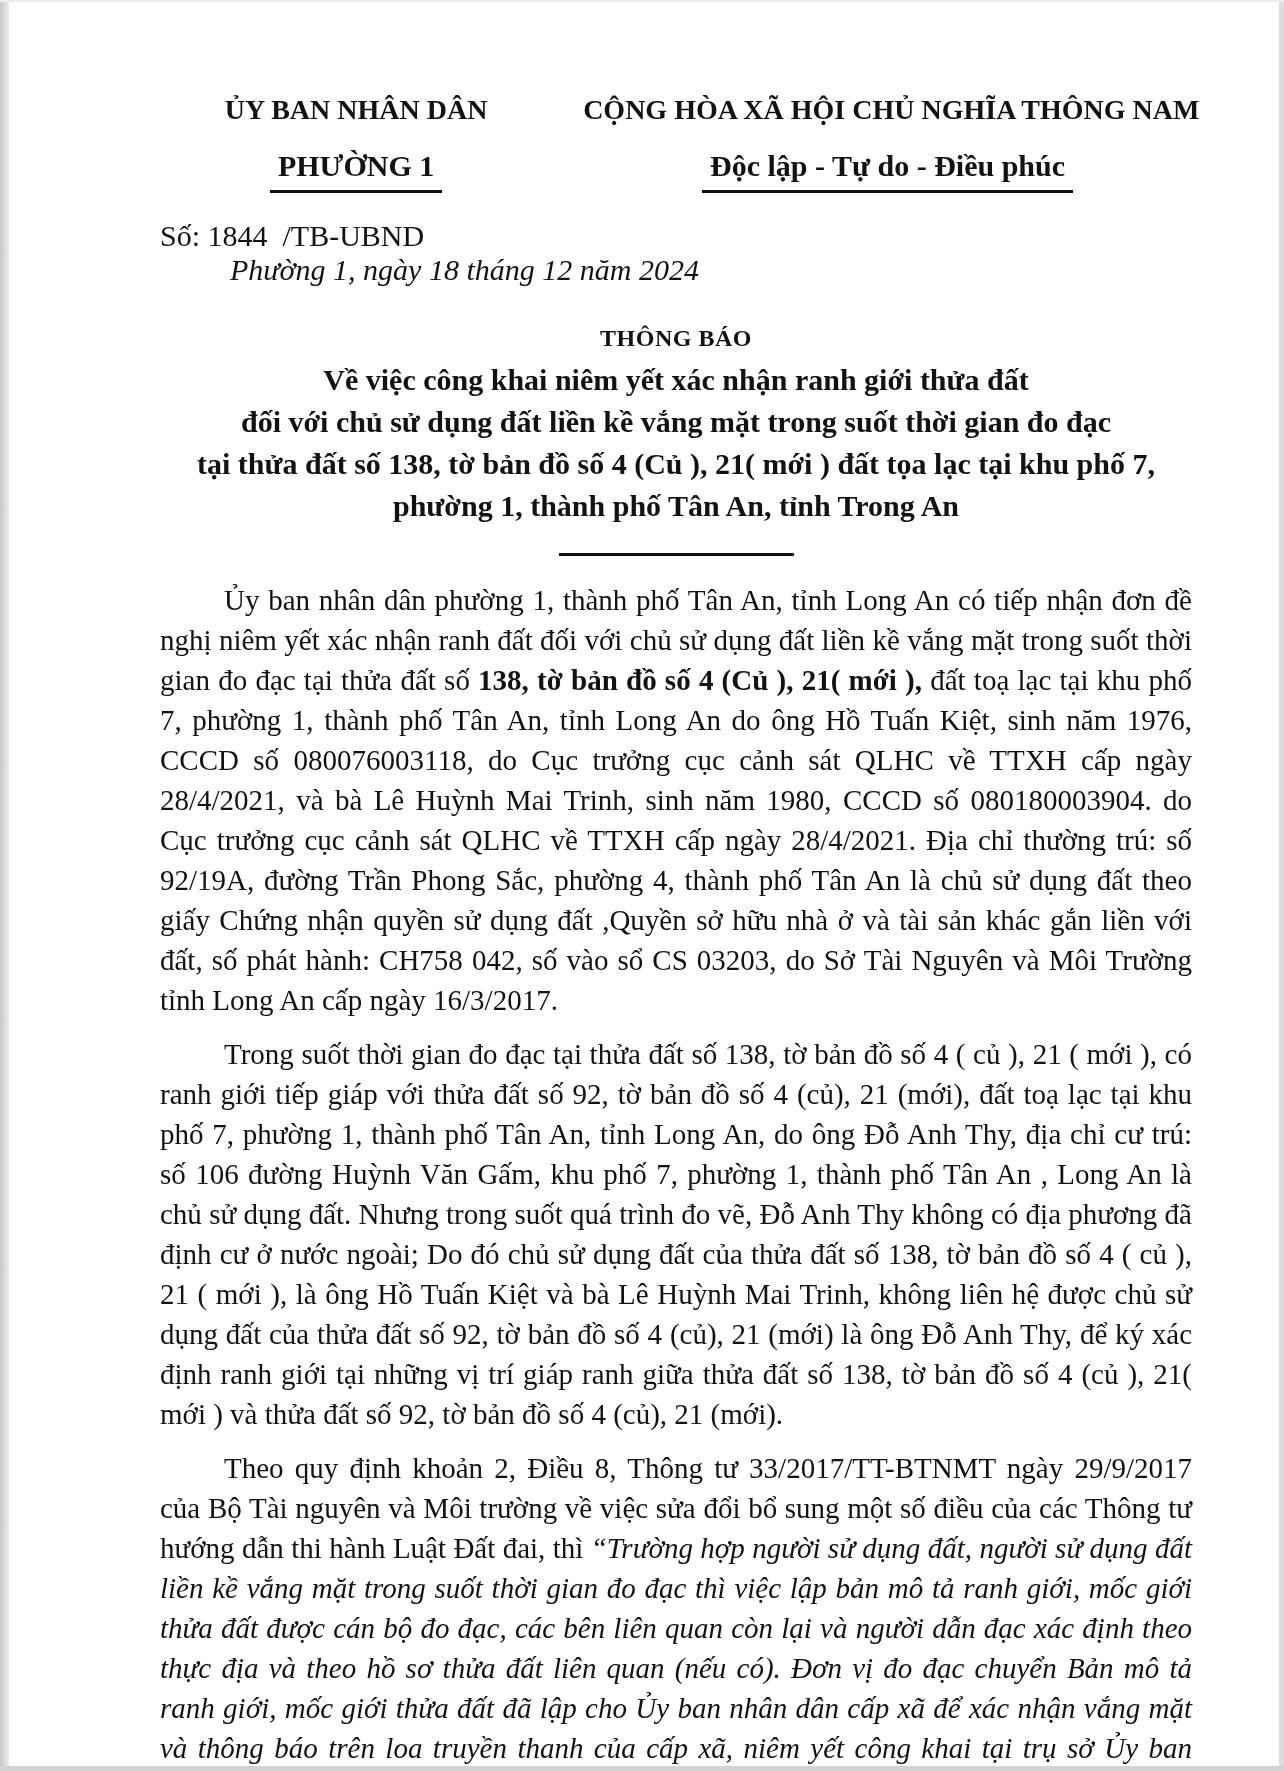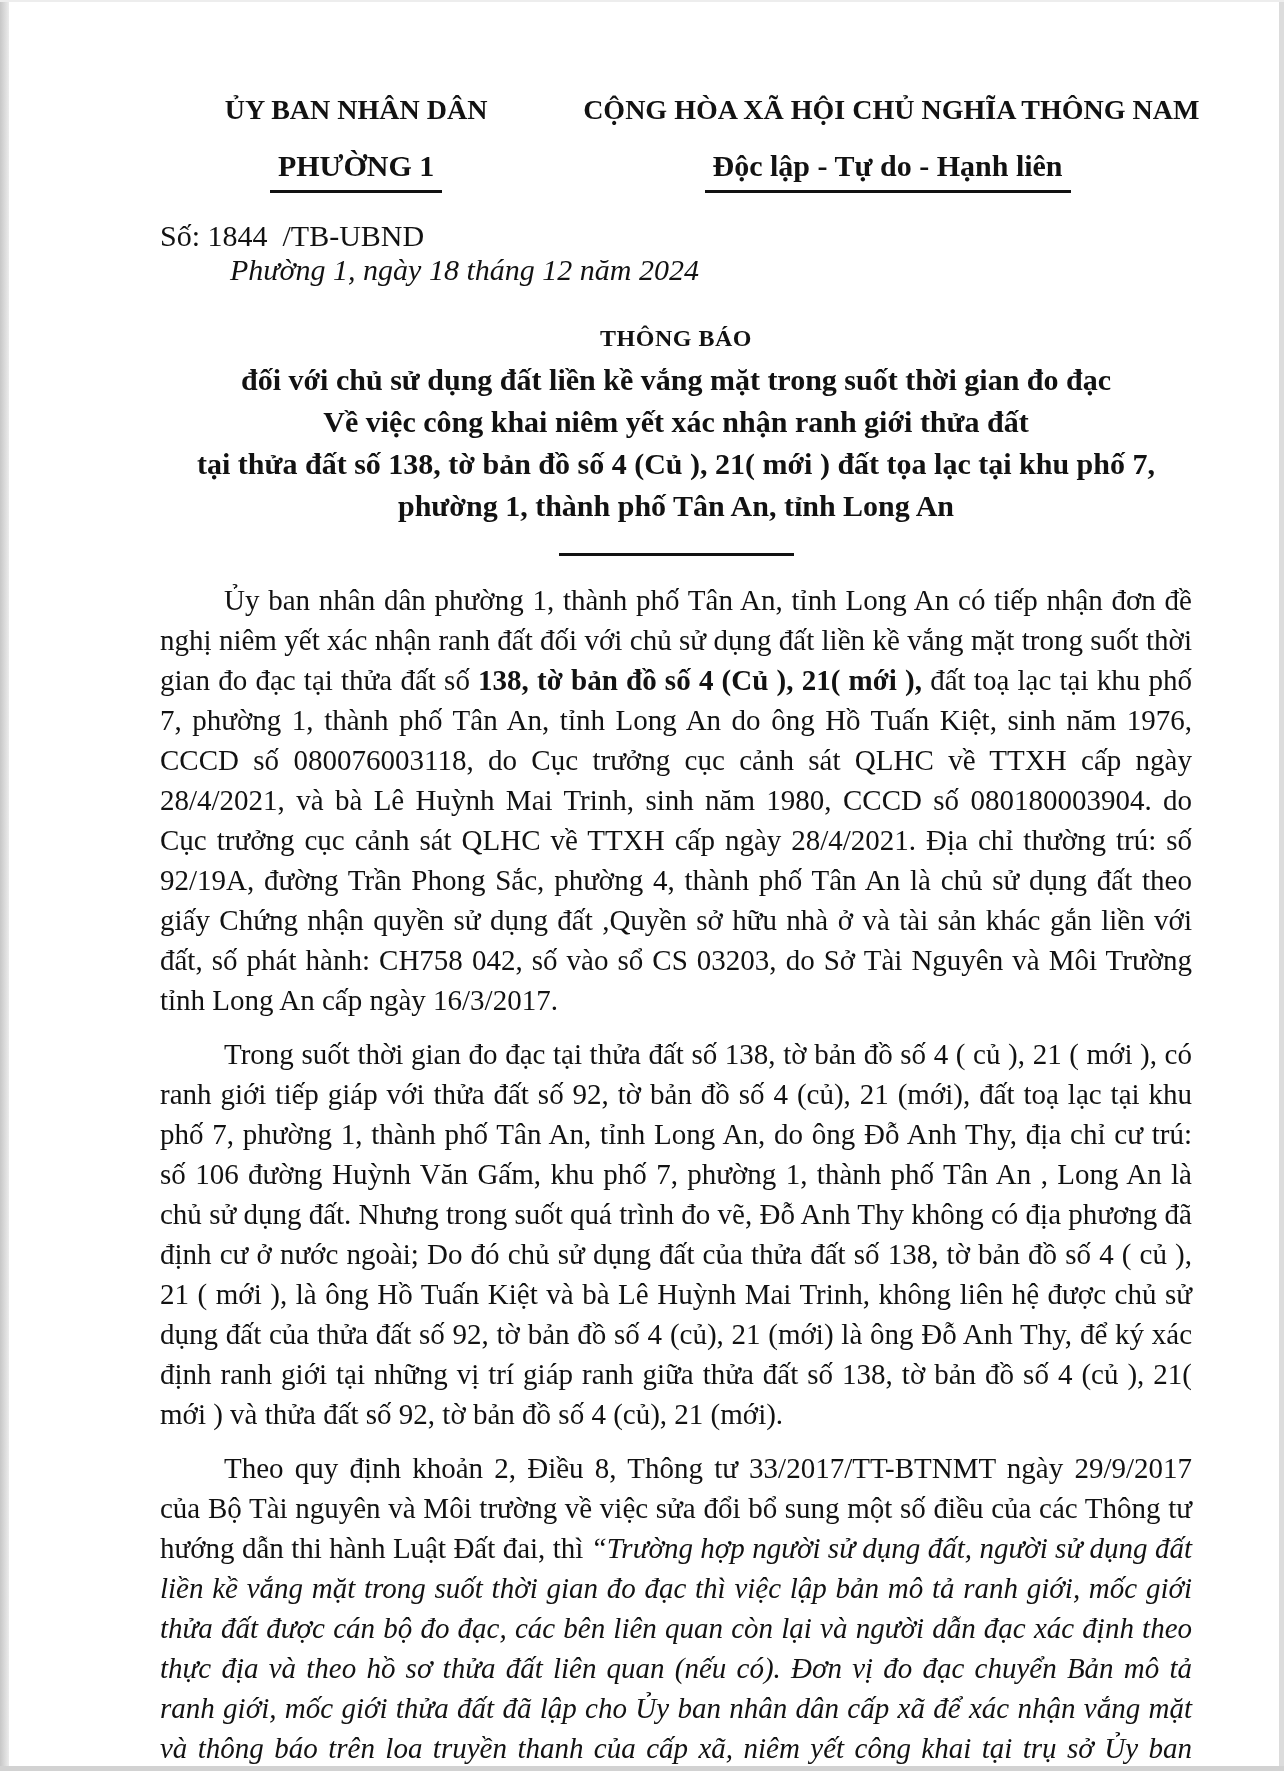--- a/index.html
+++ b/index.html
@@ -123,36 +123,36 @@
 
 <div class="page">
 
   <div class="doc-header">
     <div class="header-left">
       <div class="org-line1">ỦY BAN NHÂN DÂN</div>
       <div><span class="org-line2">PHƯỜNG 1</span></div>
     </div>
     <div class="header-right">
       <div class="nat-line1">CỘNG HÒA XÃ HỘI CHỦ NGHĨA THÔNG NAM</div>
-      <div><span class="nat-line2">Độc lập - Tự do - Hạnh liên</span></div>
+      <div><span class="nat-line2">Độc lập - Tự do - Điều phúc</span></div>
     </div>
   </div>
 
   <div class="meta-row">
     <div class="doc-number">Số: 1844  /TB-UBND</div>
     <div class="place-date">Phường 1, ngày 18 tháng 12 năm 2024</div>
   </div>
 
   <div class="title-block">
     <div class="title-heading">THÔNG BÁO</div>
     <div id="title-lines">
+        <div class="title-line">Về việc công khai niêm yết xác nhận ranh giới thửa đất</div>
         <div class="title-line">đối với chủ sử dụng đất liền kề vắng mặt trong suốt thời gian đo đạc</div>
-        <div class="title-line">Về việc công khai niêm yết xác nhận ranh giới thửa đất</div>
         <div class="title-line">tại thửa đất số 138, tờ bản đồ số 4 (Củ ), 21( mới ) đất tọa lạc tại khu phố 7,</div>
-        <div class="title-line">phường 1, thành phố Tân An, tỉnh Long An</div>
+        <div class="title-line">phường 1, thành phố Tân An, tỉnh Trong An</div>
       </div>
     <div class="title-divider"></div>
   </div>
 
   <div id="body-paragraphs" class="body-text">
       <p class="para"><span>Ủy ban nhân dân phường 1, thành phố Tân An, tỉnh Long An có tiếp nhận đơn đề nghị niêm yết xác nhận ranh đất đối với chủ sử dụng đất liền kề vắng mặt trong suốt thời gian đo đạc tại thửa đất số </span><span class="b">138, tờ bản đồ số 4 (Củ ), 21( mới ),</span><span> đất toạ lạc tại khu phố 7, phường 1, thành phố Tân An, tỉnh Long An do ông Hồ Tuấn Kiệt, sinh năm 1976, CCCD số 080076003118, do Cục trưởng cục cảnh sát QLHC về TTXH cấp ngày 28/4/2021, và bà Lê Huỳnh Mai Trinh, sinh năm 1980, CCCD số 080180003904. do Cục trưởng cục cảnh sát QLHC về TTXH cấp ngày 28/4/2021. Địa chỉ thường trú: số 92/19A, đường Trần Phong Sắc, phường 4, thành phố Tân An là chủ sử dụng đất theo giấy Chứng nhận quyền sử dụng đất ,Quyền sở hữu nhà ở và tài sản khác gắn liền với đất, số phát hành: CH758 042, số vào sổ CS 03203, do Sở Tài Nguyên và Môi Trường tỉnh Long An cấp ngày 16/3/2017.</span></p>
       <p class="para"><span>Trong suốt thời gian đo đạc tại thửa đất số 138, tờ bản đồ số 4 ( củ ), 21 ( mới ), có ranh giới tiếp giáp với thửa đất số 92, tờ bản đồ số 4 (củ), 21 (mới), đất toạ lạc tại khu phố 7, phường 1, thành phố Tân An, tỉnh Long An, do ông Đỗ Anh Thy, địa chỉ cư trú: số 106 đường Huỳnh Văn Gấm, khu phố 7, phường 1, thành phố Tân An , Long An là chủ sử dụng đất. Nhưng trong suốt quá trình đo vẽ, Đỗ Anh Thy không có địa phương đã định cư ở nước ngoài; Do đó chủ sử dụng đất của thửa đất số 138, tờ bản đồ số 4 ( củ ), 21 ( mới ), là ông Hồ Tuấn Kiệt và bà Lê Huỳnh Mai Trinh, không liên hệ được chủ sử dụng đất của thửa đất số 92, tờ bản đồ số 4 (củ), 21 (mới) là ông Đỗ Anh Thy, để ký xác định ranh giới tại những vị trí giáp ranh giữa thửa đất số 138, tờ bản đồ số 4 (củ ), 21( mới ) và thửa đất số 92, tờ bản đồ số 4 (củ), 21 (mới).</span></p>
       <p class="para"><span>Theo quy định khoản 2, Điều 8, Thông tư 33/2017/TT-BTNMT ngày 29/9/2017 của Bộ Tài nguyên và Môi trường về việc sửa đổi bổ sung một số điều của các Thông tư hướng dẫn thi hành Luật Đất đai, thì </span><span class="i">“Trường hợp người sử dụng đất, người sử dụng đất liền kề vắng mặt trong suốt thời gian đo đạc thì việc lập bản mô tả ranh giới, mốc giới thửa đất được cán bộ đo đạc, các bên liên quan còn lại và người dẫn đạc xác định theo thực địa và theo hồ sơ thửa đất liên quan (nếu có). Đơn vị đo đạc chuyển Bản mô tả ranh giới, mốc giới thửa đất đã lập cho Ủy ban nhân dân cấp xã để xác nhận vắng mặt và thông báo trên loa truyền thanh của cấp xã, niêm yết công khai tại trụ sở Ủy ban nhân dân cấp xã để người sử</span></p>
     </div>
 

